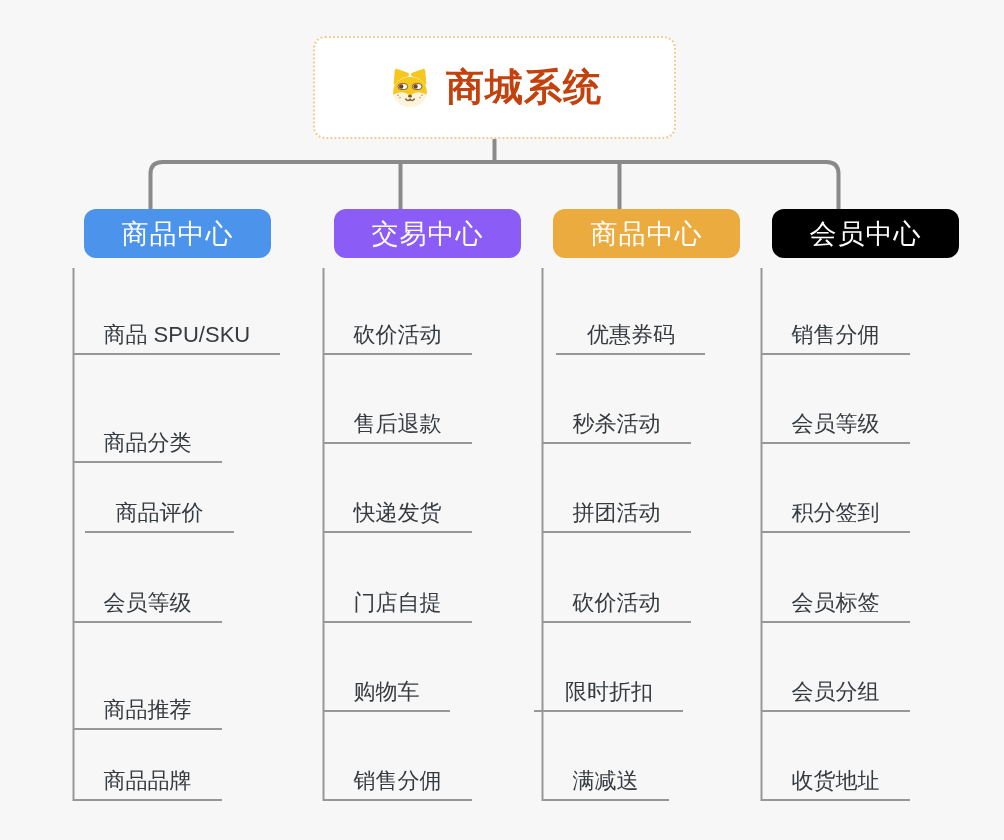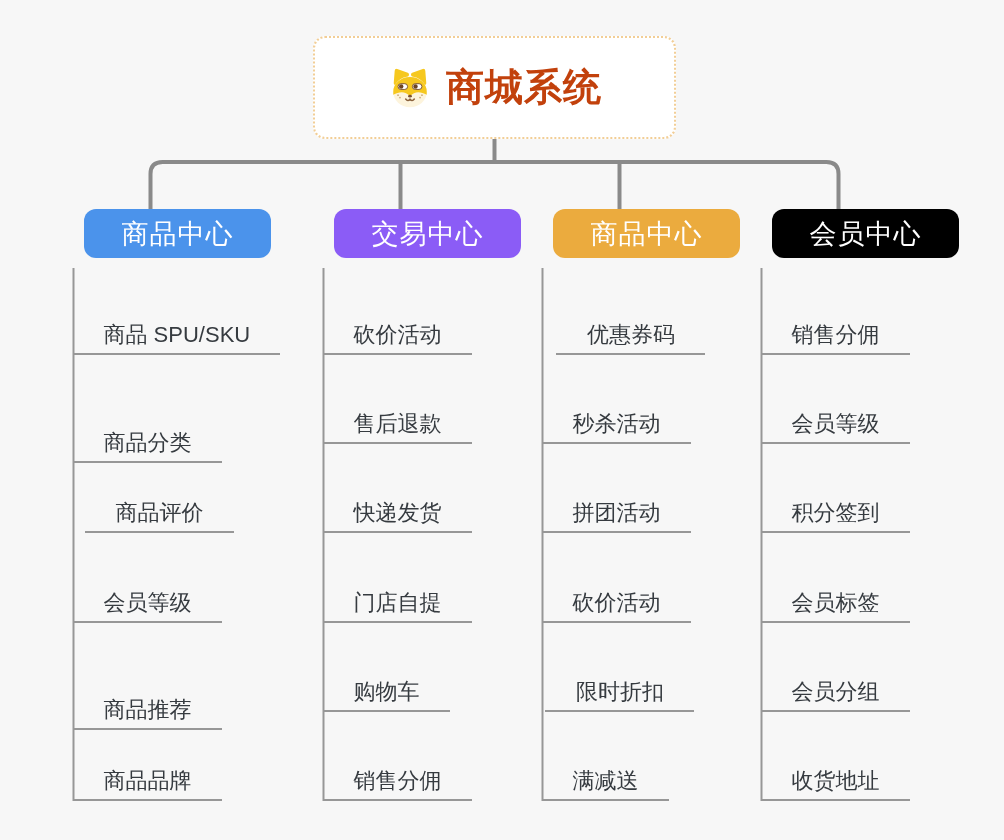--- a/index.html
+++ b/index.html
@@ -129,21 +129,21 @@
       <div class="leaf" style="left: 322.5px; top: 591px;">门店自提</div>
       <div class="leaf" style="left: 322.5px; top: 680px;">购物车</div>
       <div class="leaf" style="left: 322.5px; top: 769px;">销售分佣</div>
       <div class="branch" style="left: 526px; background: rgb(235, 171, 62);">
         <span class="branch-label">商品中心</span>
       </div>
       <div class="leaf" style="left: 556px; top: 323px;">优惠券码</div>
       <div class="leaf" style="left: 541.5px; top: 412px;">秒杀活动</div>
       <div class="leaf" style="left: 541.5px; top: 501px;">拼团活动</div>
       <div class="leaf" style="left: 541.5px; top: 591px;">砍价活动</div>
-      <div class="leaf" style="left: 545px; top: 680px; text-align: center;">限时折扣</div>
+      <div class="leaf" style="left: 534px; top: 680px; text-align: center;">限时折扣</div>
       <div class="leaf" style="left: 541.5px; top: 769px;">满减送</div>
       <div class="branch" style="left: 745px; background: #000000;">
         <span class="branch-label">会员中心</span>
       </div>
       <div class="leaf" style="left: 760.5px; top: 323px;">销售分佣</div>
       <div class="leaf" style="left: 760.5px; top: 412px;">会员等级</div>
       <div class="leaf" style="left: 760.5px; top: 501px;">积分签到</div>
       <div class="leaf" style="left: 760.5px; top: 591px;">会员标签</div>
       <div class="leaf" style="left: 760.5px; top: 680px;">会员分组</div>
       <div class="leaf" style="left: 760.5px; top: 769px;">收货地址</div>

